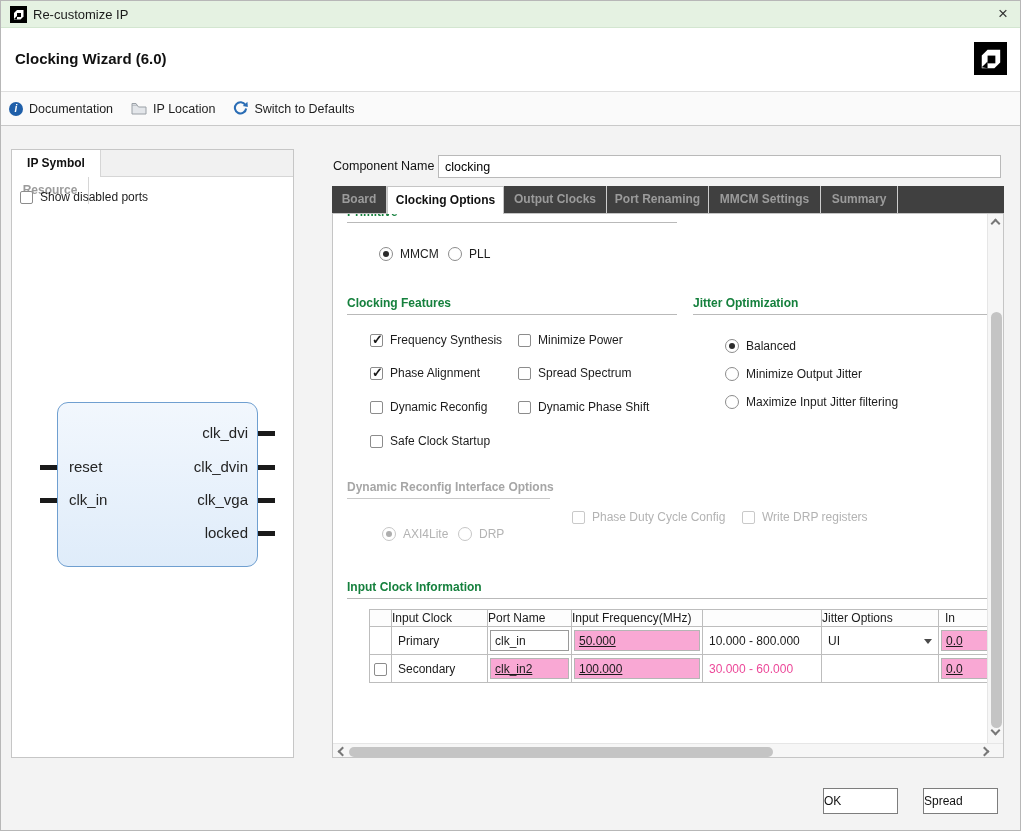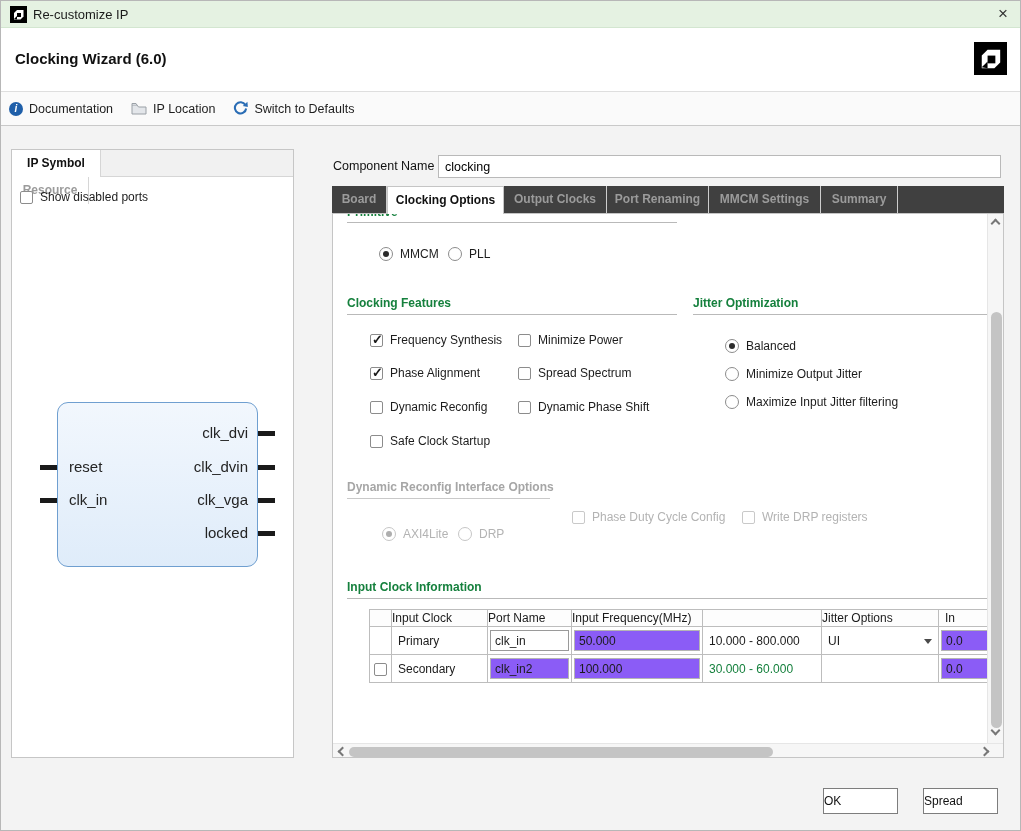--- a/index.html
+++ b/index.html
@@ -62,22 +62,22 @@
   .opt-row.dis { color:#b3b3b3; cursor:default; }
 
   
   #ici-table-clip { position:absolute; left:36px; top:395px; width:618px; height:74px; overflow:hidden; }
   table { border-collapse:collapse; table-layout:fixed; width:639px; }
   td,th { border:1px solid #bdbdbd; font-size:12px; color:#1b1b1b; overflow:hidden; white-space:nowrap; }
   th { height:17px; font-weight:normal; text-align:left; background:#fdfdfd; }
   td { height:28px; }
   .c-text { padding-left:6px; }
   .inp { height:21px; line-height:21px; border:1px solid #9a9a9a; background:#fff; font-size:12px; padding:0 4px; margin:0 2px; }
-  .inp.gray { background:#8b5cf6; border-color:#b5b5b5; }
-  .dim { color:#15803d;margin-top:13px; }
+  .inp.gray { background:#f9a8d4; border-color:#b5b5b5;text-decoration:underline; }
+  .dim { color:#ec4899;margin-top:13px; }
   .ui-cell { display:flex; align-items:center; justify-content:space-between; padding:0 6px; cursor:pointer; }
   .caret { width:0; height:0; border:4px solid transparent; border-top:5px solid #4a4a4a; margin-top:5px; }
 
   
   .sb-track-v { position:absolute; left:654px; top:0; width:17px; height:529px; background:#f6f6f6; border-left:1px solid #e6e6e6; }
   .sb-track-h { position:absolute; left:0; top:529px; width:670px; height:16px; background:#f6f6f6; border-top:1px solid #e6e6e6; }
   .sb-thumb-v { position:absolute; left:3px; top:98px; width:11px; height:416px; background:#c4c4c4; border-radius:6px; }
   .sb-thumb-h { position:absolute; left:16px; top:3px; width:424px; height:10px; background:#c4c4c4; border-radius:5px; }
   .chev { position:absolute; width:7px; height:7px; border-left:2px solid #777; border-bottom:2px solid #777; }
   .chev.up { transform:rotate(135deg); }

